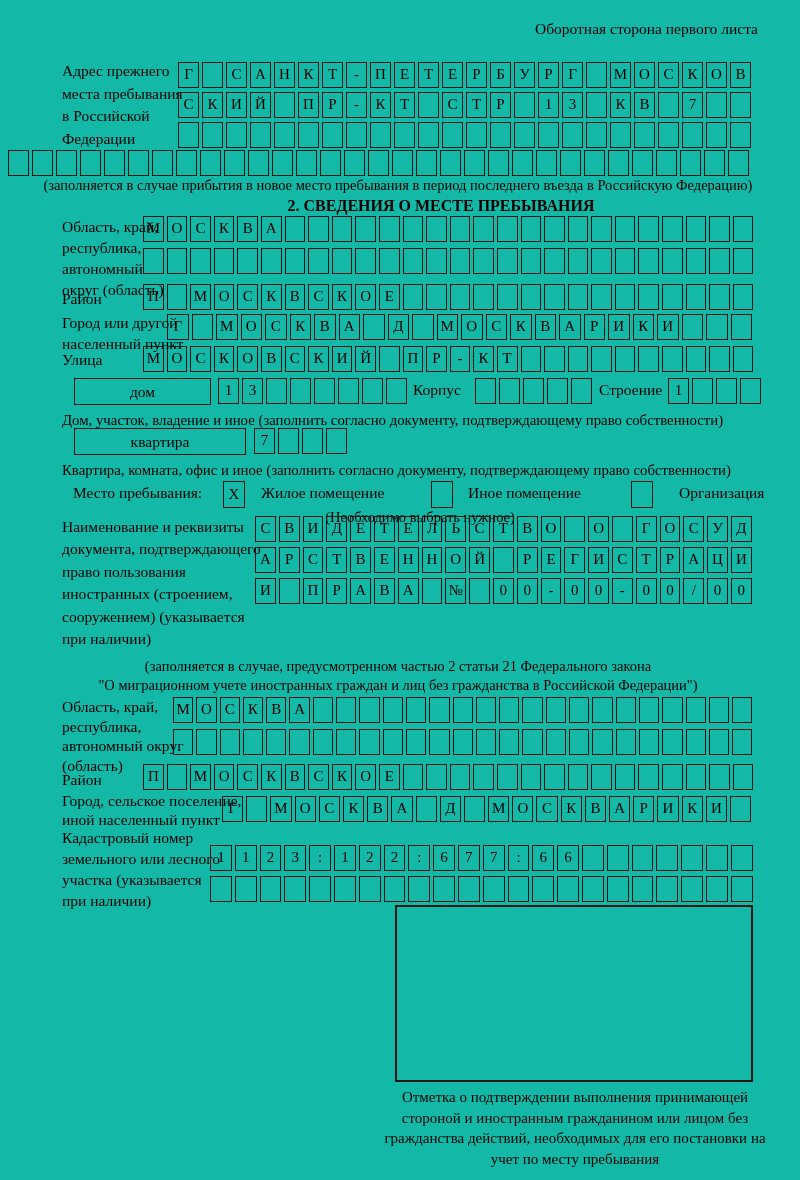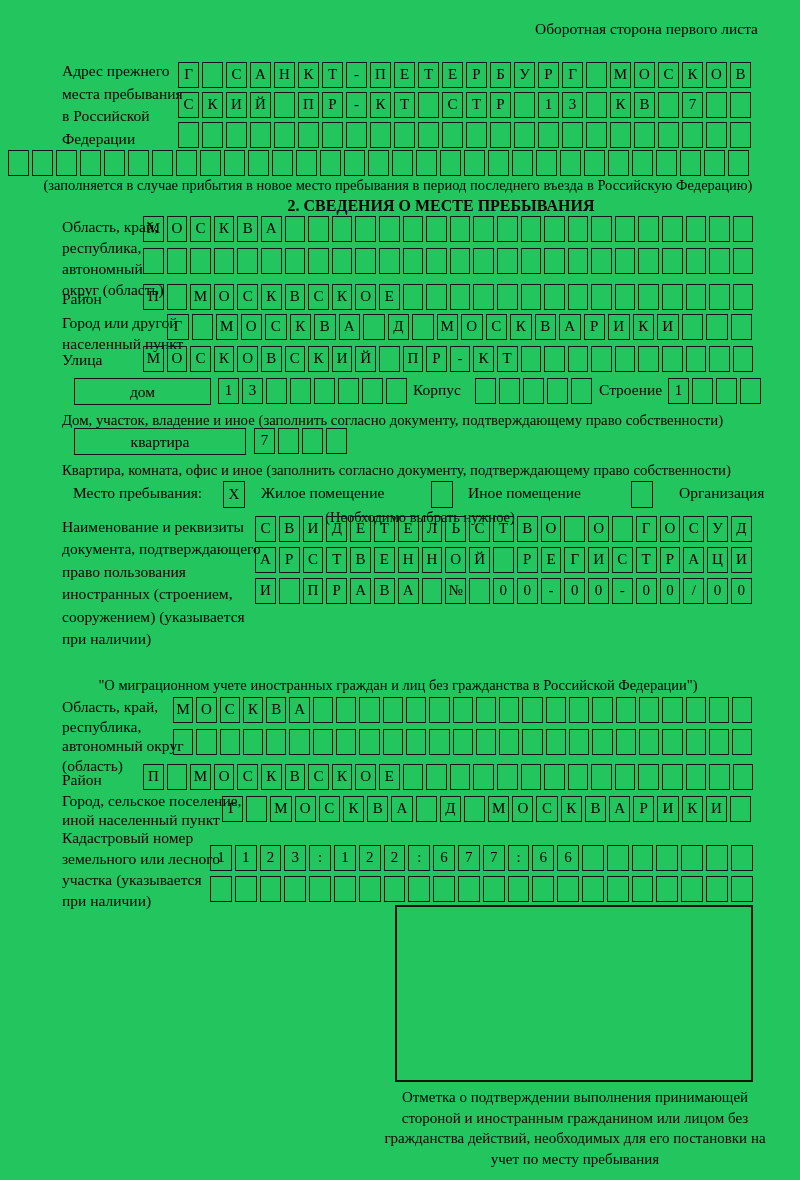--- a/index.html
+++ b/index.html
@@ -1,16 +1,16 @@
 <!DOCTYPE html>
 <html><head>
 <meta charset="utf-8">
 <style>
   html,body{margin:0;padding:0;background:#fff;}
-  .page{position:relative;width:800px;height:1180px;background:#22c55e;overflow:hidden;
+  .page{position:relative;width:800px;height:1180px;background:#14b8a6;overflow:hidden;
         font-family:"Liberation Serif","DejaVu Serif",serif;color:#000;}
   .hnote{position:absolute;top:20px;right:42px;font-size:15.5px;}
   .lbl{position:absolute;left:62px;font-size:15.5px;line-height:21.5px;white-space:nowrap;}
   .c{position:absolute;left:0;width:796px;text-align:center;}
   .note{font-size:14.5px;}
   .title{font-size:16px;font-weight:bold;padding-left:43px;}
   .cellrow{position:absolute;display:flex;gap:3px;}
   .cell{flex:0 0 auto;width:21px;height:26px;border:1.6px solid #151515;box-sizing:border-box;
         display:flex;align-items:center;justify-content:center;font-size:15px;padding-bottom:1px;}
   .p236 .cell{width:20.6px}
@@ -433,20 +433,21 @@
       <span class="cell">0</span>
       <span class="cell">0</span>
       <span class="cell">-</span>
       <span class="cell">0</span>
       <span class="cell">0</span>
       <span class="cell">/</span>
       <span class="cell">0</span>
       <span class="cell">0</span>
     </div>
 
+  <div class="c note" style="top:658px">(заполняется в случае, предусмотренном частью 2 статьи 21 Федерального закона</div>
   <div class="c note" style="top:677px">"О миграционном учете иностранных граждан и лиц без гражданства в Российской Федерации")</div>
 
   <div class="lbl" style="top:697px;line-height:19.5px">
     <div>Область, край,</div>
     <div>республика,</div>
     <div>автономный округ</div>
     <div>(область)</div>
   </div>
   <div class="cellrow p233" style="left:173px;top:697px">
       <span class="cell">М</span>

